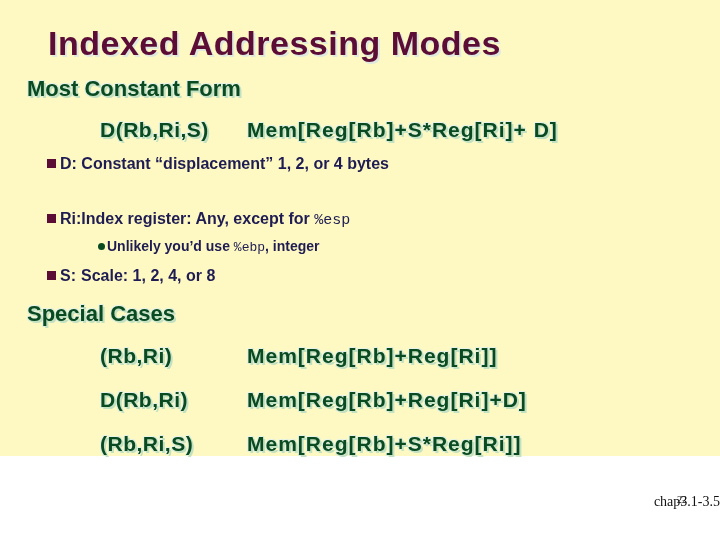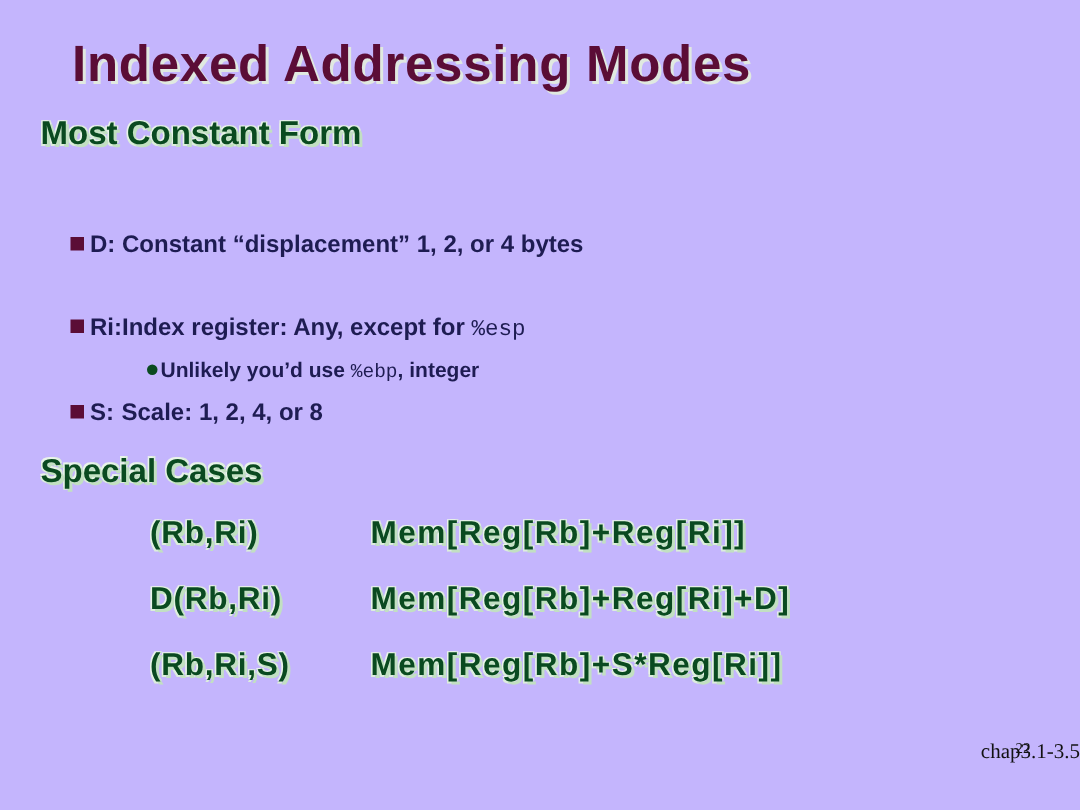--- a/index.html
+++ b/index.html
@@ -4,22 +4,22 @@
 <style>
   html, body { margin: 0; padding: 0; }
   body {
     width: 720px; height: 540px;
     background: #ffffff;
     font-family: "Liberation Sans", "DejaVu Sans", sans-serif;
     overflow: hidden;
   }
   .slide {
     position: relative;
-    width: 720px; height: 540px;
-    background: #c4b5fd;
+    width: 720px; height: 456px;
+    background: #fef9c3;
   }
 
   
   .title {
     position: absolute; left: 48px; top: 24px;
     margin: 0;
     font-size: 34px; font-weight: bold; line-height: 38px;
     color: #5b0d36;
     letter-spacing: 0.5px;
     text-shadow: 2px 2px 0 #e0e9e0;
@@ -108,20 +108,24 @@
 </style>
 </head>
 <body>
 
 <div class="slide">
 
   <h1 class="title">Indexed Addressing Modes</h1>
 
   <h2 class="section-heading heading-general green-text">Most Constant Form</h2>
 
+  <div class="pair-row formula-row">
+    <span class="notation green-text">D(Rb,Ri,S)</span>
+    <span class="meaning green-text">Mem[Reg[Rb]+S*Reg[Ri]+ D]</span>
+  </div>
 
   <div class="bullet-row bullet-1">
     <span class="sq"></span><span>D: Constant “displacement” 1, 2, or 4 bytes</span>
   </div>
 
 
   <div class="bullet-row bullet-3">
     <span class="sq"></span><span>Ri:Index register: Any, except for </span><span class="mono">%esp</span>
   </div>
 

